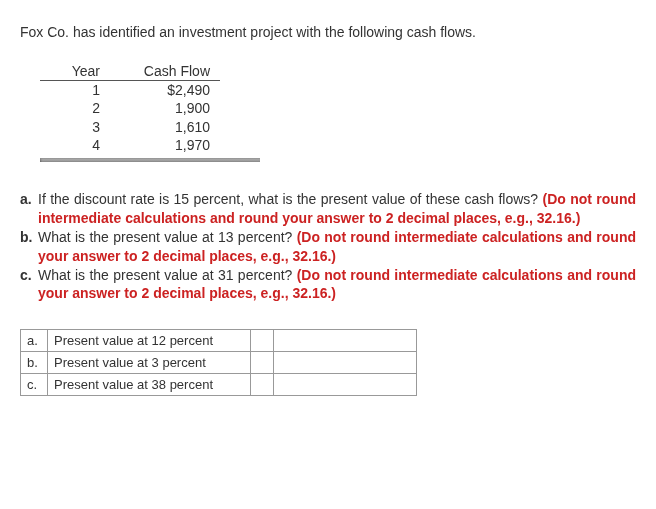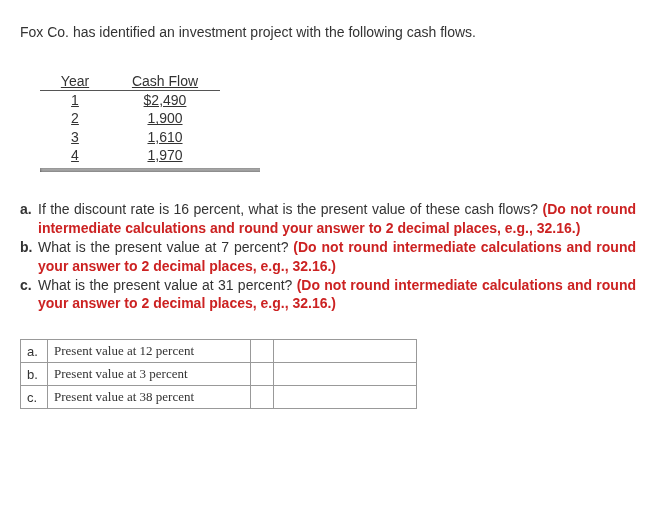--- a/index.html
+++ b/index.html
@@ -5,33 +5,32 @@
   body {
     font-family: Arial, Helvetica, sans-serif;
     font-size: 14px;
     color: #333;
     margin: 0;
     padding: 24px 20px;
     width: 656px;
     box-sizing: border-box;
   }
   .intro {
-    margin-bottom: 32px;
+    margin-bottom: 22px;
   }
   .cash-table {
     border-collapse: collapse;
     margin-left: 20px;
     margin-bottom: 4px;
   }
   .cash-table td, .cash-table th {
     padding: 0 10px;
     font-weight: normal;
-    text-align: center;
+    text-align: right;
     line-height: 1.3;
-    text-decoration: underline;
   }
   .cash-table th {
     border-bottom: 1px solid #555;
   }
   .cash-table .col-year { width: 50px; }
   .cash-table .col-cf { width: 90px; }
   .table-underline {
     margin-left: 20px;
     width: 220px;
     height: 4px;
@@ -68,21 +67,20 @@
     padding: 3px 6px;
     font-size: 13px;
     background: #fff;
   }
   .answer-table td.lab {
     width: 14px;
     text-align: left;
   }
   .answer-table td.desc {
     width: 190px;
-    font-family: Liberation Serif, serif;
   }
   .answer-table td.input {
     width: 10px;
     background: #fff;
   }
   .answer-table td.input2 {
     width: 130px;
     background: #fff;
   }
 </style>
@@ -114,27 +112,27 @@
     <td>1,970</td>
   </tr>
 </tbody>
   </table>
 <div class="table-underline"></div>
 
 <div class="questions">
   <div class="q-row">
     <div class="q-label">a.</div>
     <div class="q-text-body">
-      <span>If the discount rate is 16 percent, what is the present value of these cash flows? </span><span class="hint">(Do not round intermediate calculations and round your answer to 2 decimal places, e.g., 32.16.)</span>
+      <span>If the discount rate is 15 percent, what is the present value of these cash flows? </span><span class="hint">(Do not round intermediate calculations and round your answer to 2 decimal places, e.g., 32.16.)</span>
     </div>
   </div>
   <div class="q-row">
     <div class="q-label">b.</div>
     <div class="q-text-body">
-      <span>What is the present value at 7 percent? </span><span class="hint">(Do not round intermediate calculations and round your answer to 2 decimal places, e.g., 32.16.)</span>
+      <span>What is the present value at 13 percent? </span><span class="hint">(Do not round intermediate calculations and round your answer to 2 decimal places, e.g., 32.16.)</span>
     </div>
   </div>
   <div class="q-row">
     <div class="q-label">c.</div>
     <div class="q-text-body">
       <span>What is the present value at 31 percent? </span><span class="hint">(Do not round intermediate calculations and round your answer to 2 decimal places, e.g., 32.16.)</span>
     </div>
   </div>
 </div>
 

